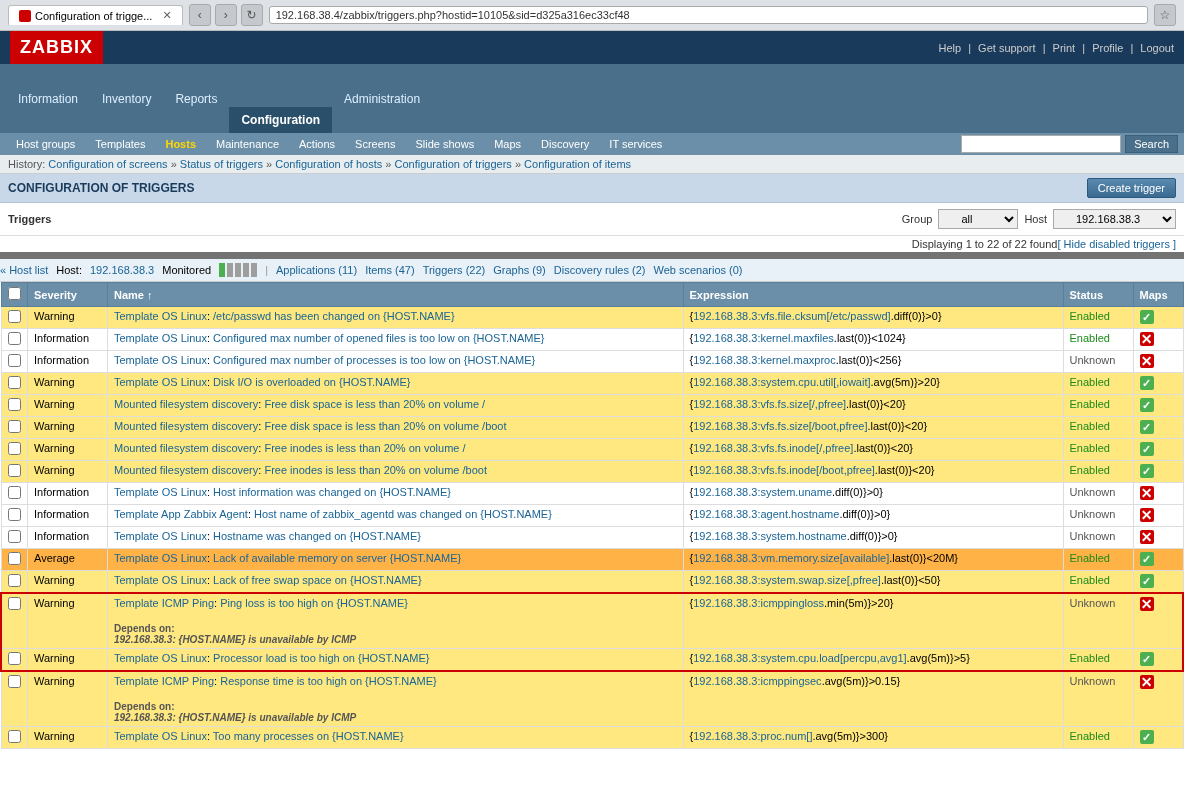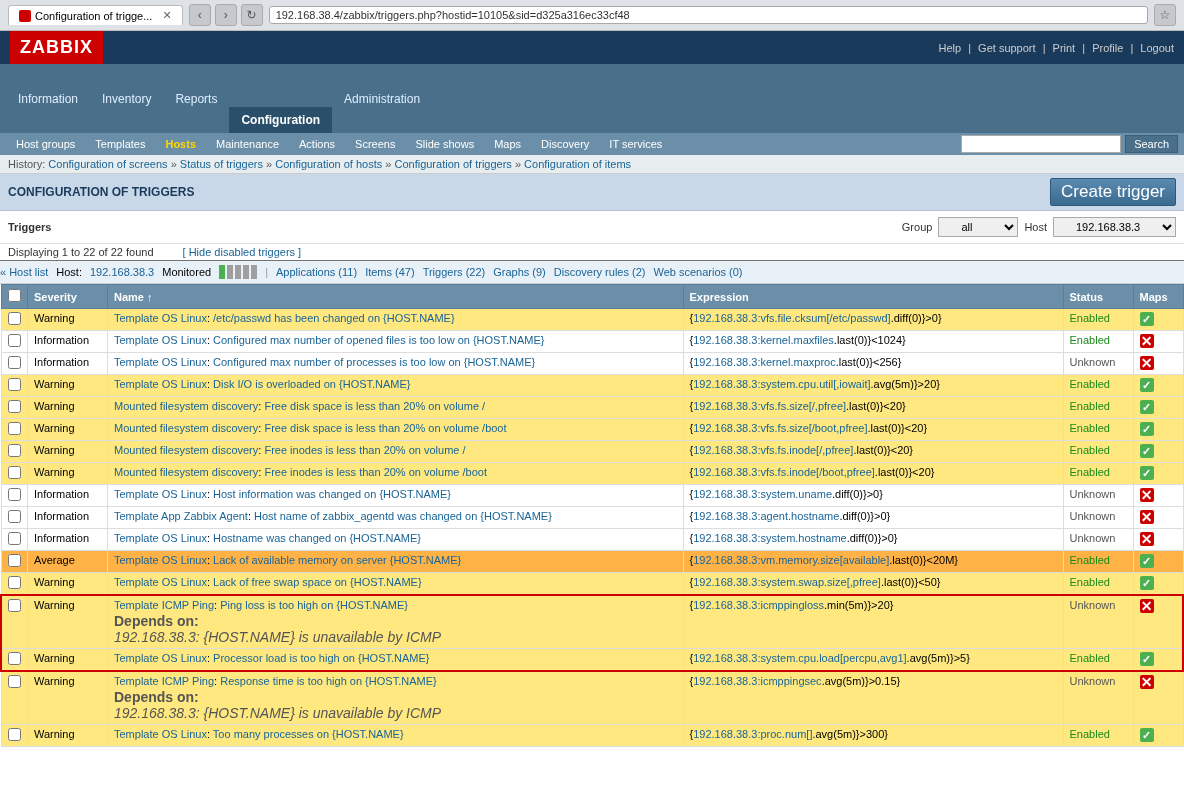--- a/index.html
+++ b/index.html
@@ -91,36 +91,36 @@
       background: #c8d8e8; padding: 4px 8px;
       display: flex; align-items: center; justify-content: space-between;
       border-bottom: 1px solid #b0c4d4;
     }
     .page-title-bar .title {
       font-weight: bold; font-size: 12px; color: #1a3a5c; text-transform: uppercase;
     }
     .create-btn {
       background: linear-gradient(to bottom, #5a8ab0, #3a6a90);
       color: #fff; border: 1px solid #2a5a80; padding: 3px 10px;
-      font-size: 17px; cursor: pointer; border-radius: 2px;
+      font-size: 11px; cursor: pointer; border-radius: 2px;
     }
 
     
     .triggers-header {
       padding: 6px 8px; display: flex; align-items: center; justify-content: space-between;
       background: #fff; border-bottom: 1px solid #ddd;
     }
     .triggers-title { font-weight: bold; font-size: 11px; color: #333; }
     .filter-group { display: flex; align-items: center; gap: 6px; font-size: 11px; }
     .filter-group label { font-weight: normal; color: #333; }
     .filter-group select {
       padding: 2px 18px; border: 1px solid #aaa; font-size: 11px; min-width: 80px;
     }
 
-    .displaying { padding: 2px 8px; font-size: 11px; color: #333; background: #fff; border-bottom: 1px solid #737373; display: flex; justify-content: flex-start; align-items: center; gap: 29px; }
+    .displaying { padding: 2px 8px; font-size: 11px; color: #333; background: #fff; border-bottom: 7px solid #737373; display: flex; justify-content: flex-end; align-items: center; }
     .hide-link { color: #1a6496; text-decoration: none; font-size: 11px; }
 
     
     .host-info-bar {
       background: #e8f0f8; padding: 4px 0; font-size: 11px;
       border-bottom: 1px solid #ccc; display: flex; align-items: center; gap: 8px;
       flex-wrap: wrap;
     }
     .host-info-bar a { color: #1a6496; text-decoration: none; }
     .status-badge {
@@ -155,21 +155,21 @@
     .icon-err { color: #c00; font-size: 14px; font-weight: bold; display: inline-block; width: 14px; height: 14px; background: #c00; color: #fff; text-align: center; line-height: 14px; border-radius: 2px; }
     .icon-check { display: inline-block; width: 14px; height: 14px; background: #4caf50; color: #fff; text-align: center; line-height: 14px; border-radius: 2px; font-size: 11px; font-weight: bold; }
 
     .col-check { width: 20px; }
     .col-severity { width: 80px; }
     .col-name { }
     .col-expr { width: 380px; }
     .col-status { width: 70px; }
     .col-error { width: 50px; }
 
-    .depends-on { font-style: italic; color: #555; font-size: 14px; margin-top: 2px; }
+    .depends-on { font-style: italic; color: #555; font-size: 10px; margin-top: 14px; font-weight: bold; }
     .depends-on strong { font-style: normal; }
     .zimg-sq { width: 6px; height: 14px; display: inline-block; }
     .zimg-green { background: #4caf50; }
     .zimg-grey { background: #9e9e9e; }
   </style>
 </head>
 <body>
 
 <div class="browser-bar">
   <div class="browser-tab">

